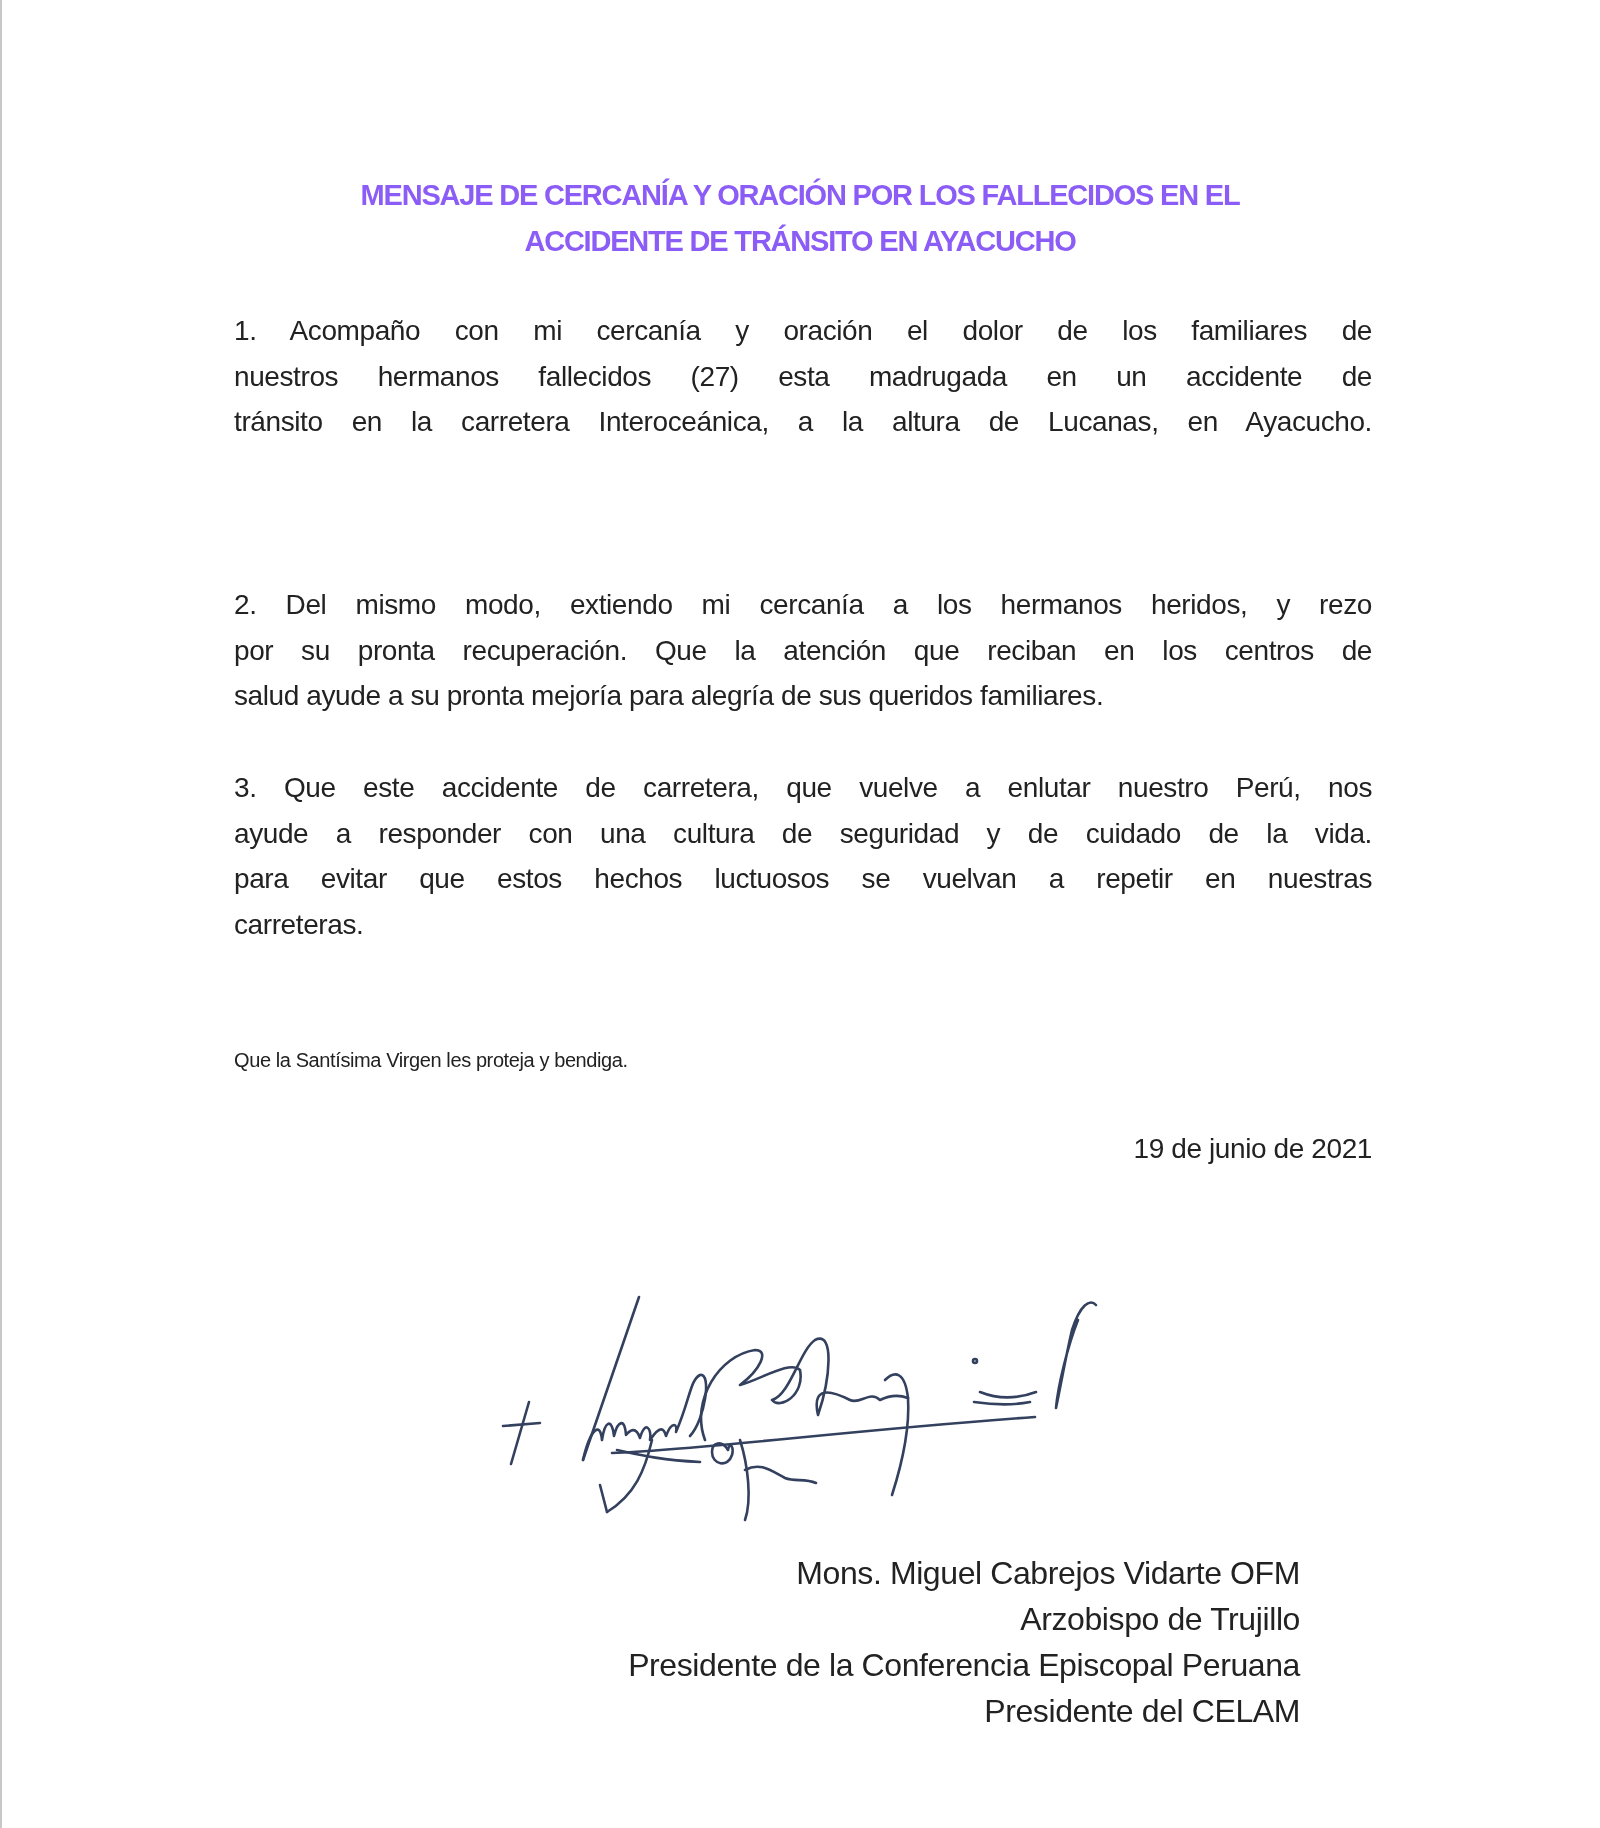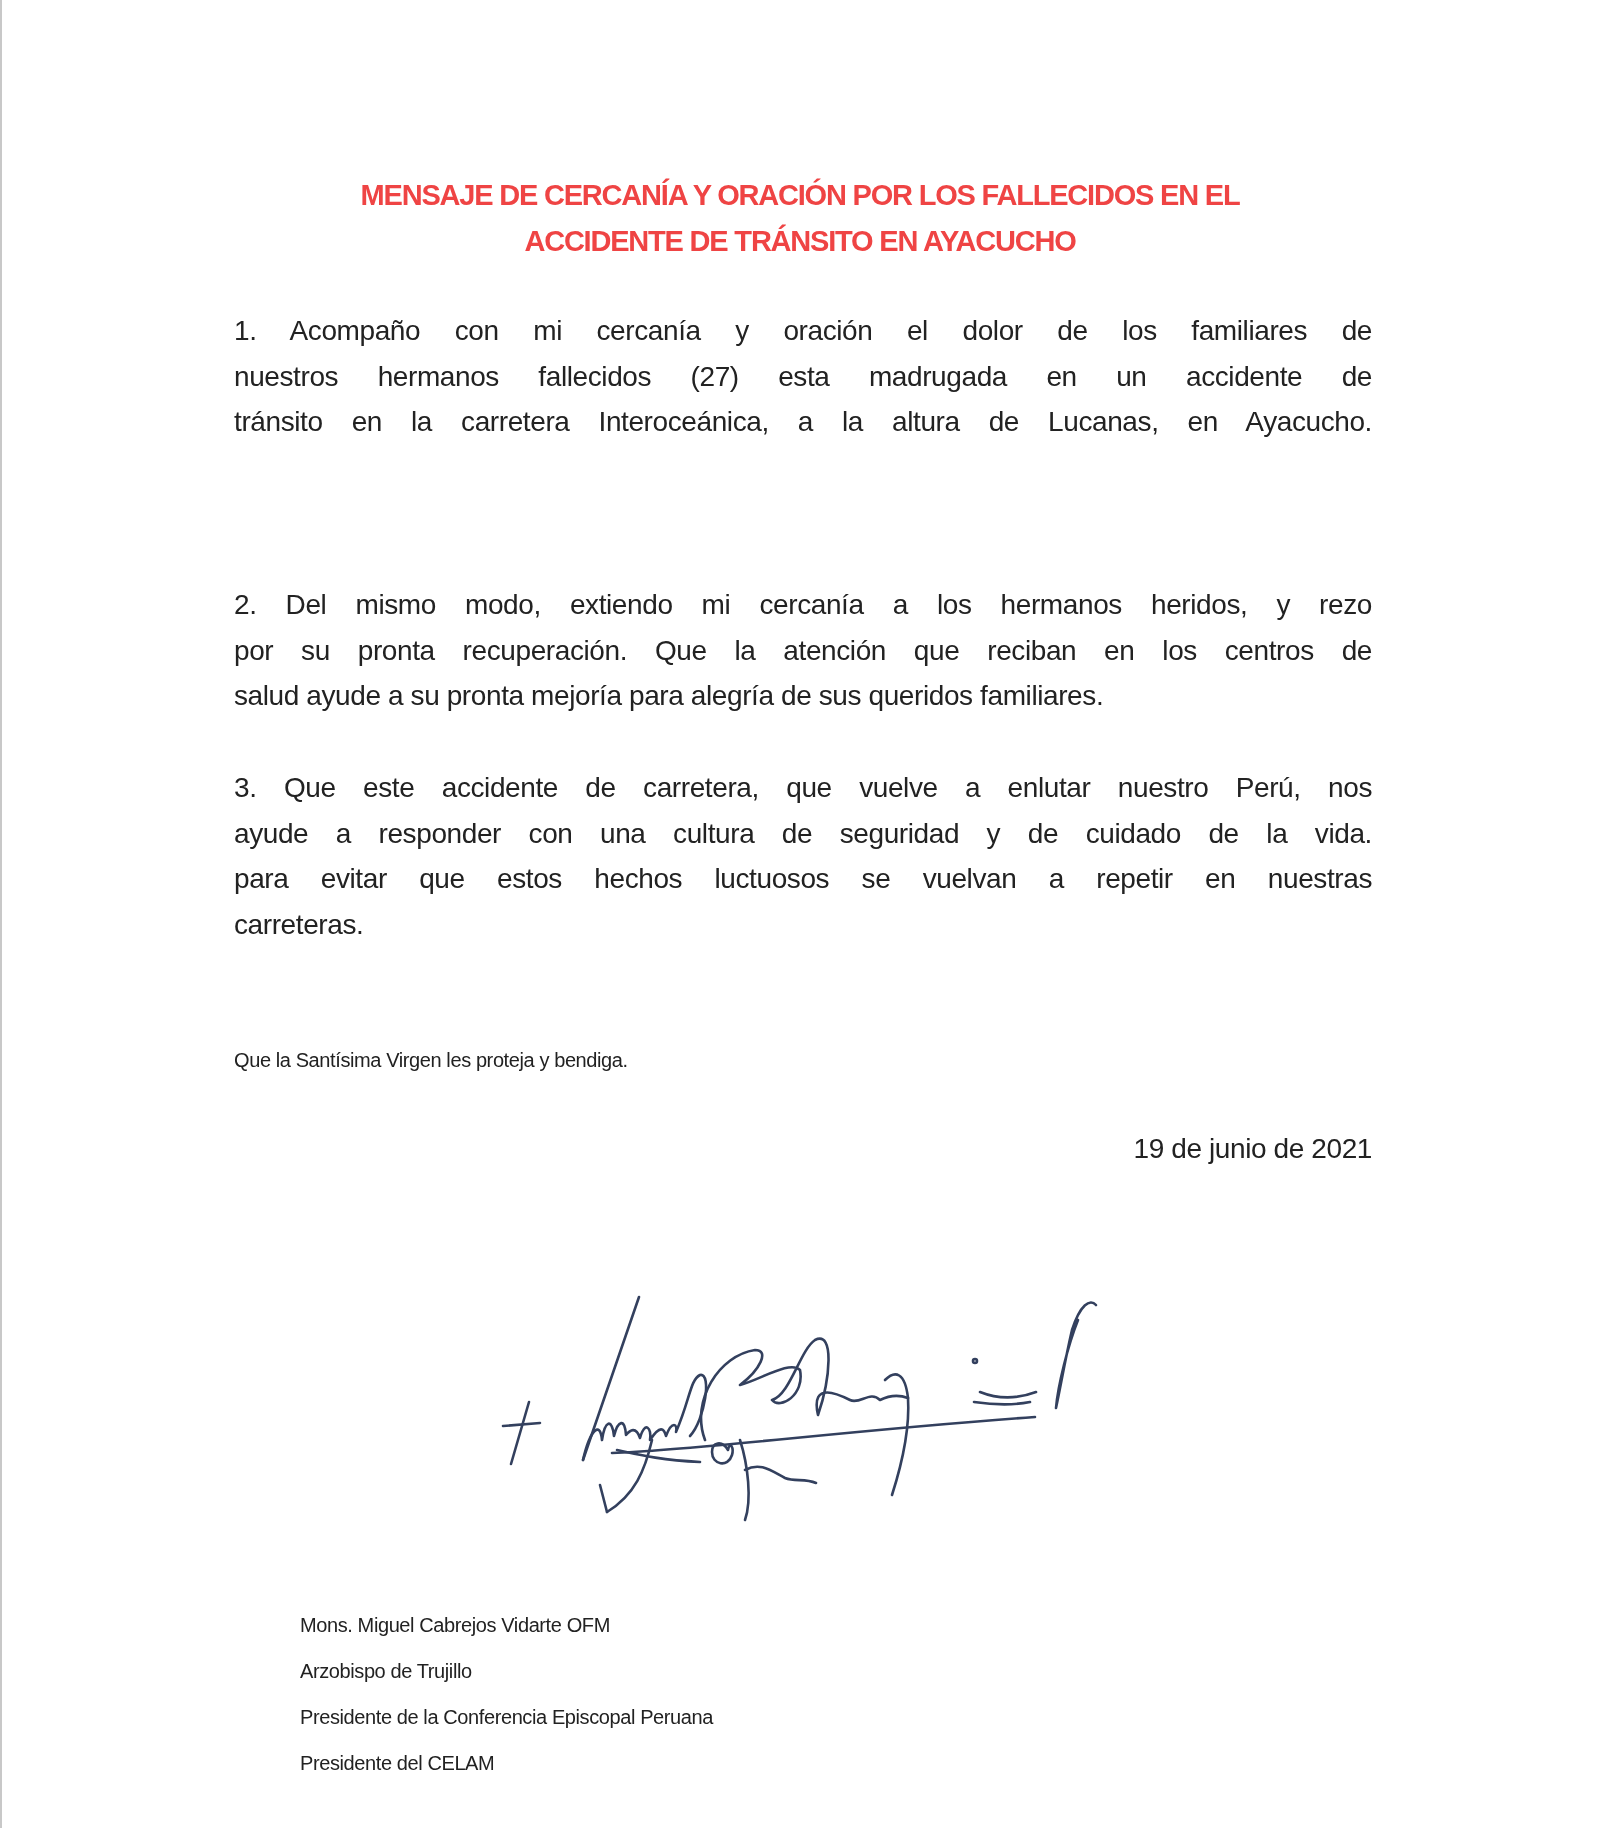--- a/index.html
+++ b/index.html
@@ -1,29 +1,29 @@
 <!DOCTYPE html>
 <html><head>
 <meta charset="utf-8">
 <style>
   html, body { margin: 0; padding: 0; background: #ffffff; }
   body { width: 1600px; height: 1828px; position: relative; overflow: hidden;
          font-family: "Liberation Sans", sans-serif; color: #222222; }
   .left-rule { position: absolute; left: 0; top: 0; width: 2px; height: 1828px; background: #c8c8c8; }
   .title { position: absolute; left: 290px; width: 1020px; top: 172px; text-align: center;
-           font-weight: bold; font-size: 29px; line-height: 46px; letter-spacing: -1.2px; color: #ef4444; }
+           font-weight: bold; font-size: 29px; line-height: 46px; letter-spacing: -1.2px; color: #8b5cf6; }
   .title div { white-space: nowrap; }
   .para { position: absolute; left: 234px; width: 1138px; font-size: 28px; line-height: 45.5px; letter-spacing: -0.4px; }
   .para .ln { text-align: justify; text-align-last: justify; white-space: nowrap; height: 45.5px; }
   .para .ln.last { text-align-last: left; }
   .closing { position: absolute; left: 234px; top: 1038px; font-size: 20px; line-height: 45px; letter-spacing: -0.4px; }
   .date { position: absolute; right: 228px; top: 1126px; font-size: 28px; line-height: 45px; letter-spacing: -0.4px; }
   .signature { position: absolute; left: 0; top: 0; width: 1600px; height: 1828px; pointer-events: none; }
-  .signatory { position: absolute; left: 300px; width: 1000px; top: 1602px; text-align: left;
-               font-size: 20px; line-height: 46px; letter-spacing: -0.4px; }
+  .signatory { position: absolute; left: 300px; width: 1000px; top: 1550px; text-align: right;
+               font-size: 32px; line-height: 46px; letter-spacing: -0.4px; }
 </style>
 </head>
 <body>
 
 <div class="left-rule"></div>
 
 <div class="title">
   <div>MENSAJE DE CERCANÍA Y ORACIÓN POR LOS FALLECIDOS EN EL</div>
   <div>ACCIDENTE DE TRÁNSITO EN AYACUCHO</div>
 </div>

